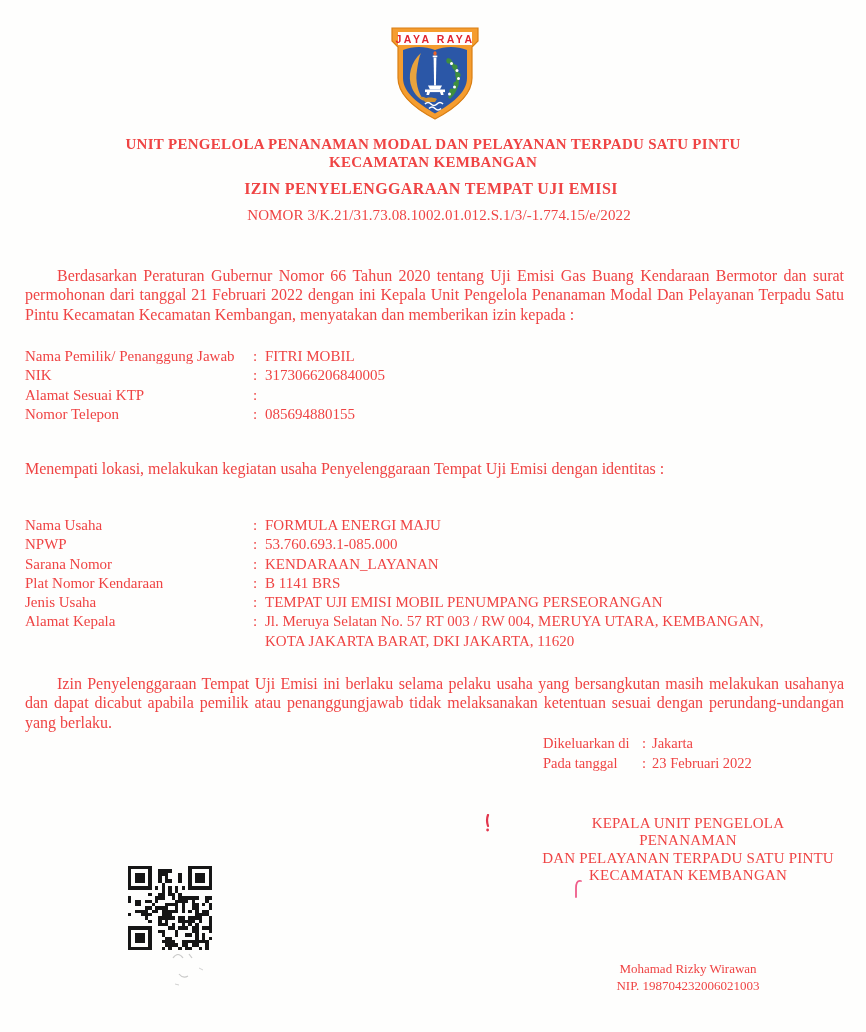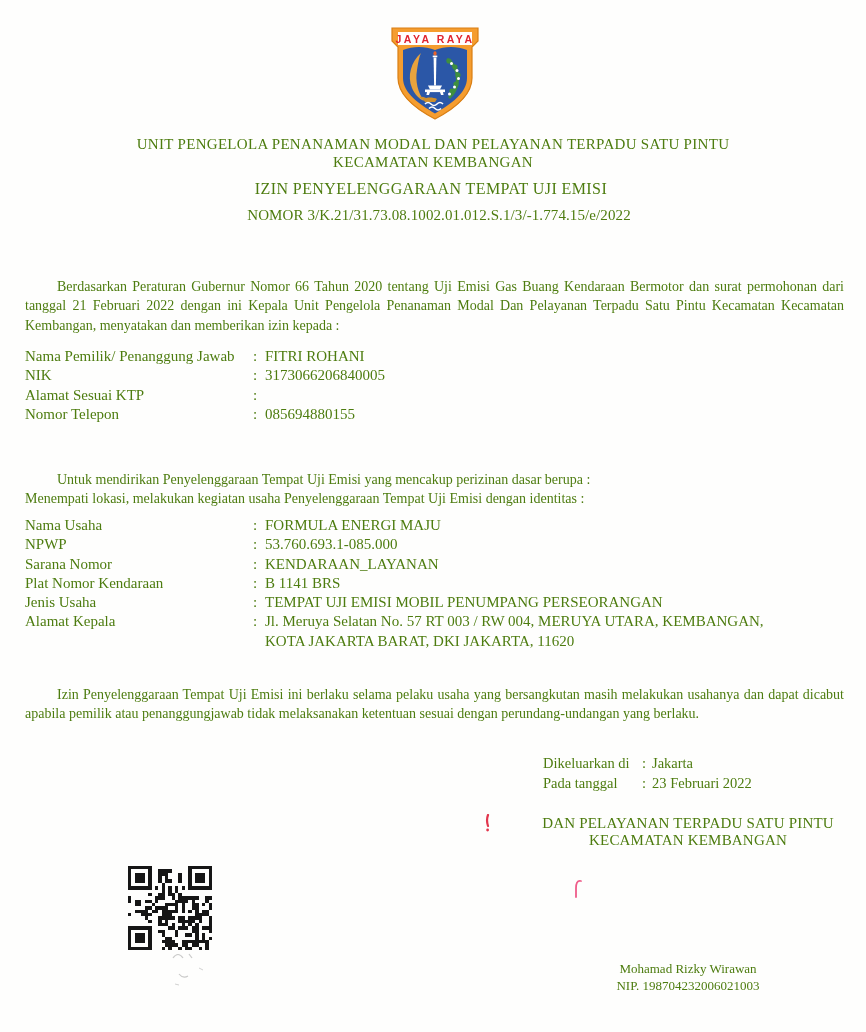--- a/index.html
+++ b/index.html
@@ -1,54 +1,53 @@
 <!DOCTYPE html>
 <html><head>
 <meta charset="utf-8">
 <style>
   html,body{margin:0;padding:0;background:#e8e8e8;}
   .page{
     position:relative;width:866px;height:1032px;background:#fefefdff;
-    font-family:"Liberation Serif", serif;color:#4d7c0f;overflow:hidden;
+    font-family:"Liberation Serif", serif;color:#ef4444;overflow:hidden;
     margin:0 auto;
   }
   
   .logo{position:absolute;left:383px;top:26px;width:104px;height:97px;}
   
   .agency{
     position:absolute;top:135px;left:0;right:0;text-align:center;
-    font-weight:normal;font-size:15px;line-height:18px;letter-spacing:.3px;
+    font-weight:bold;font-size:15px;line-height:18px;letter-spacing:.3px;
   }
   .doc-title{
     position:absolute;top:180px;left:0;right:4px;text-align:center;
-    font-weight:normal;font-size:16px;letter-spacing:.4px;
+    font-weight:bold;font-size:16px;letter-spacing:.4px;
   }
   .doc-number{
     position:absolute;top:207px;left:0;right:0;text-align:center;
     font-size:15px;letter-spacing:.1px;margin-left:12px;
   }
   
   .para{
-    position:absolute;left:25px;right:22px;font-size:14px;line-height:19.3px;
+    position:absolute;left:25px;right:22px;font-size:16px;line-height:19.3px;
     text-align:justify;
-    margin-top:11px;
   }
   .para.indent{text-indent:32px;}
   .p1{top:266px;}
   .p2{top:459px;}
   .p2 .l1{padding-left:32px;}
   .p3{top:674px;}
   
   .fields{position:absolute;left:25px;right:22px;font-size:15px;line-height:19.3px;}
   .f1{top:347px;}
   .f2{top:516px;}
   .frow{display:grid;grid-template-columns:228px 12px 1fr;align-items:start;}
   .fvalue{padding-right:64px;}
   
-  .issue{position:absolute;left:543px;top:754px;font-size:14.5px;line-height:19.5px;}
+  .issue{position:absolute;left:543px;top:734px;font-size:14.5px;line-height:19.5px;}
   .irow{display:grid;grid-template-columns:99px 10px 1fr;}
   .sig-title{
     position:absolute;left:542px;top:815px;width:292px;text-align:center;
     font-size:15px;line-height:17.4px;letter-spacing:.2px;
   }
   .sig-name{
     position:absolute;left:540px;top:960px;width:296px;text-align:center;
     font-size:13px;line-height:17px;
   }
   
@@ -110,40 +109,39 @@
   </div>
   <div class="doc-title">IZIN PENYELENGGARAAN TEMPAT UJI EMISI</div>
   <div class="doc-number">NOMOR 3/K.21/31.73.08.1002.01.012.S.1/3/-1.774.15/e/2022</div>
 
   <div class="para indent p1">Berdasarkan Peraturan Gubernur Nomor 66 Tahun 2020 tentang Uji Emisi Gas Buang Kendaraan Bermotor dan surat permohonan dari tanggal 21 Februari 2022 dengan ini Kepala Unit Pengelola Penanaman Modal Dan Pelayanan Terpadu Satu Pintu Kecamatan Kecamatan Kembangan, menyatakan dan memberikan izin kepada :</div>
 
   <div class="fields f1">
     <div class="frow">
       <span>Nama Pemilik/ Penanggung Jawab</span>
       <span>:</span>
-      <span class="fvalue">FITRI ROHANI</span>
+      <span class="fvalue">FITRI MOBIL</span>
     </div>
     <div class="frow">
       <span>NIK</span>
       <span>:</span>
       <span class="fvalue">3173066206840005</span>
     </div>
     <div class="frow">
       <span>Alamat Sesuai KTP</span>
       <span>:</span>
     </div>
     <div class="frow">
       <span>Nomor Telepon</span>
       <span>:</span>
       <span class="fvalue">085694880155</span>
     </div>
   </div>
 
   <div class="para p2">
-    <div class="l1">Untuk mendirikan Penyelenggaraan Tempat Uji Emisi yang mencakup perizinan dasar berupa :</div>
     <div>Menempati lokasi, melakukan kegiatan usaha Penyelenggaraan Tempat Uji Emisi dengan identitas :</div>
   </div>
 
   <div class="fields f2">
     <div class="frow">
       <span>Nama Usaha</span>
       <span>:</span>
       <span class="fvalue">FORMULA ENERGI MAJU</span>
     </div>
     <div class="frow">
@@ -182,20 +180,21 @@
       <span>Jakarta</span>
     </div>
     <div class="irow">
       <span>Pada tanggal</span>
       <span>:</span>
       <span>23 Februari 2022</span>
     </div>
   </div>
 
   <div class="sig-title">
+    <div>KEPALA UNIT PENGELOLA PENANAMAN</div>
     <div>DAN PELAYANAN TERPADU SATU PINTU</div>
     <div>KECAMATAN KEMBANGAN</div>
   </div>
 
   <div class="sig-name">
     <div>Mohamad Rizky Wirawan</div>
     <div>NIP. 198704232006021003</div>
   </div>
 
   <div class="qr" id="qr"><svg width="84" height="84" viewBox="0 0 25 25" shape-rendering="crispEdges">

